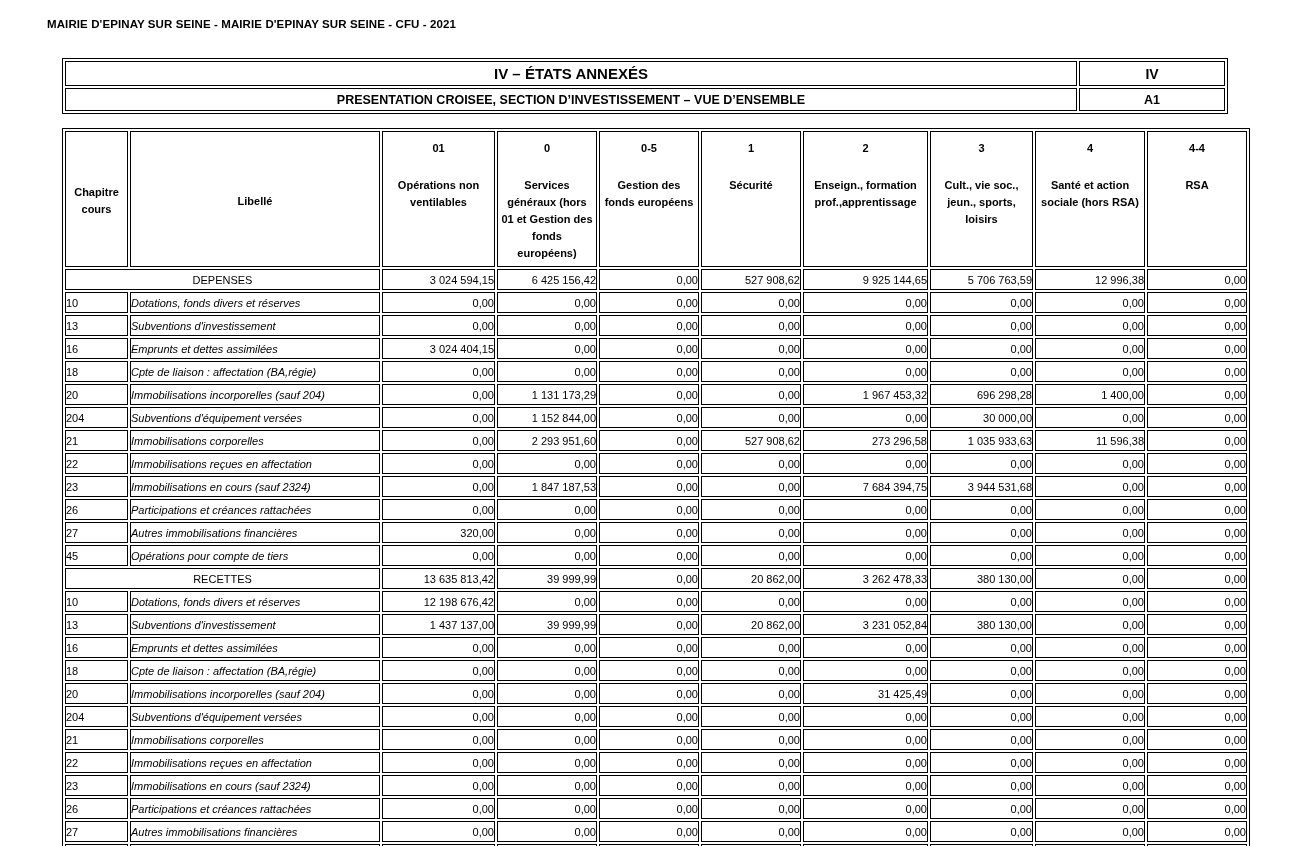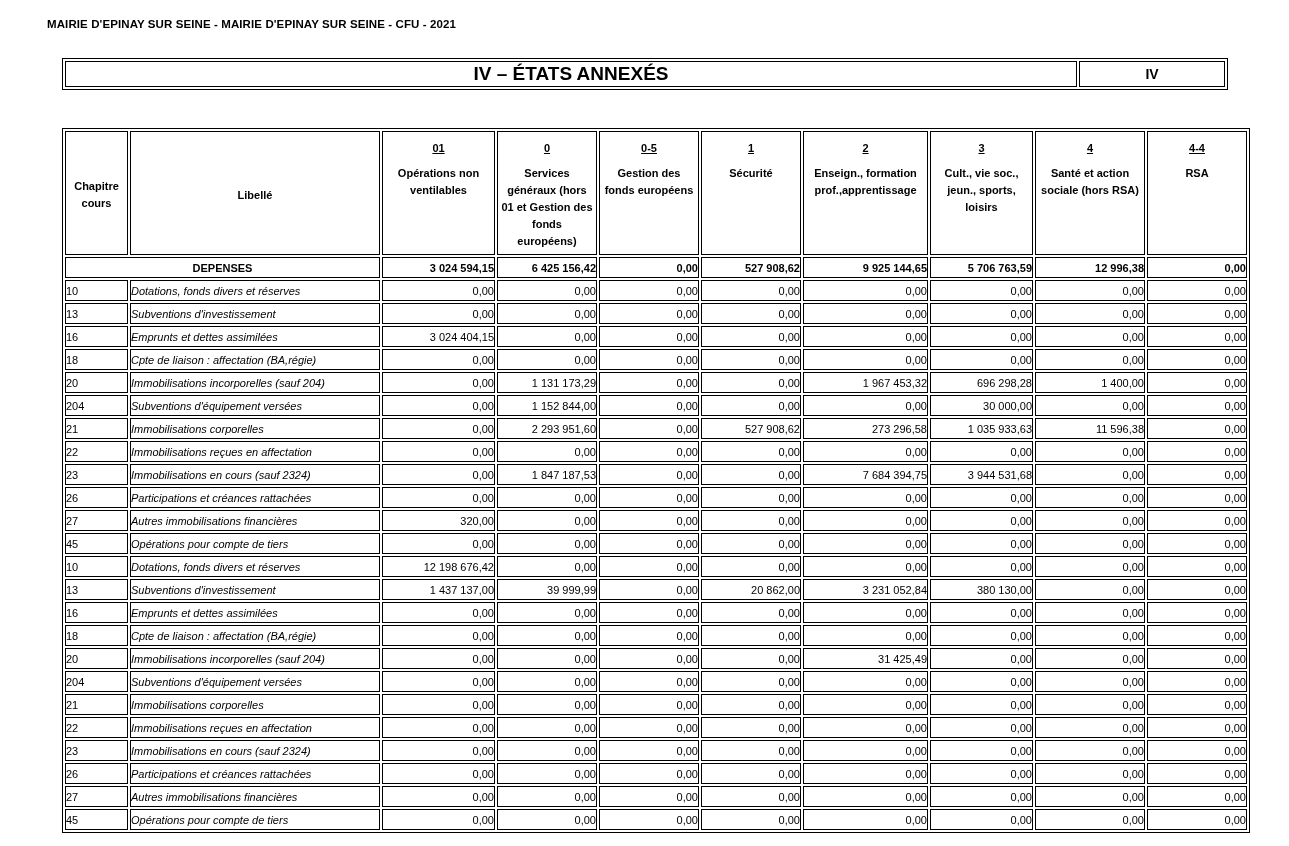--- a/index.html
+++ b/index.html
@@ -23,21 +23,21 @@
     border-collapse:separate; border-spacing:2px;
     table-layout:fixed;
   }
   table.title-table td {
     border:1px solid #000;
     text-align:center; vertical-align:middle;
     font-weight:bold;
     background:#fff;
     overflow:hidden; white-space:nowrap;
   }
-  td.title-main  { font-size:19px;  height:21px; }
+  td.title-main  { font-size:15px;  height:21px; }
   td.title-sub   { font-size:12.5px; height:19px; }
   td.title-code  { font-size:14px; }
   td.title-code2 { font-size:12.5px; }
   col.title-left  { width:1012px; }
   col.title-right { width:146px; }
 
   
   table.main-table {
     position:absolute; left:62px; top:128px;
     width:1166px;
@@ -54,41 +54,45 @@
   }
   table.main-table thead th {
     font-weight:bold;
     vertical-align:top;
     padding:8px 3px 4px 3px;
     line-height:17px;
     height:96px;
     text-align:center;
   }
   table.main-table thead th.mid { vertical-align:middle; }
-  .col-code-line { margin-bottom:8px;text-decoration:underline; }
+  .col-code-line { margin-bottom:20px; }
   td.cell-code  { text-align:left; padding-left:11px; height:19px; vertical-align:middle; }
   td.cell-label { text-align:left; padding-left:8px;  vertical-align:middle;font-style:italic; }
   td.cell-val   { text-align:right; padding-right:4px; vertical-align:middle; }
-  tr.section-row td { font-weight:bold; }
+  tr.section-row td { font-weight:normal; }
   td.cell-section { text-align:center; vertical-align:middle; height:19px; }
 </style>
 </head>
 <body>
 
 <div class="top-header">MAIRIE D'EPINAY SUR SEINE - MAIRIE D'EPINAY SUR SEINE - CFU - 2021</div>
 
 <table class="title-table">
   <colgroup>
       <col class="title-left">
       <col class="title-right">
     </colgroup>
   <tbody>
       <tr>
     <td class="title-main">IV – ÉTATS ANNEXÉS</td>
     <td class="title-code">IV</td>
+  </tr>
+  <tr>
+    <td class="title-sub">PRESENTATION CROISEE, SECTION D’INVESTISSEMENT – VUE D’ENSEMBLE</td>
+    <td class="title-code2">A1</td>
   </tr>
 </tbody>
   </table>
 
 <table class="main-table" id="main-table">
     <colgroup>
       <col style="width: 63px;">
       <col style="width: 250px;">
       <col style="width: 113px;">
       <col style="width: 100px;">
@@ -286,20 +290,31 @@
         <td class="cell-label">Opérations pour compte de tiers</td>
         <td class="cell-val">0,00</td>
         <td class="cell-val">0,00</td>
         <td class="cell-val">0,00</td>
         <td class="cell-val">0,00</td>
         <td class="cell-val">0,00</td>
         <td class="cell-val">0,00</td>
         <td class="cell-val">0,00</td>
         <td class="cell-val">0,00</td>
       </tr>
+      <tr class="section-row">
+        <td class="cell-section" colspan="2">RECETTES</td>
+        <td class="cell-val">13 635 813,42</td>
+        <td class="cell-val">39 999,99</td>
+        <td class="cell-val">0,00</td>
+        <td class="cell-val">20 862,00</td>
+        <td class="cell-val">3 262 478,33</td>
+        <td class="cell-val">380 130,00</td>
+        <td class="cell-val">0,00</td>
+        <td class="cell-val">0,00</td>
+      </tr>
       <tr>
         <td class="cell-code">10</td>
         <td class="cell-label">Dotations, fonds divers et réserves</td>
         <td class="cell-val">12 198 676,42</td>
         <td class="cell-val">0,00</td>
         <td class="cell-val">0,00</td>
         <td class="cell-val">0,00</td>
         <td class="cell-val">0,00</td>
         <td class="cell-val">0,00</td>
         <td class="cell-val">0,00</td>

